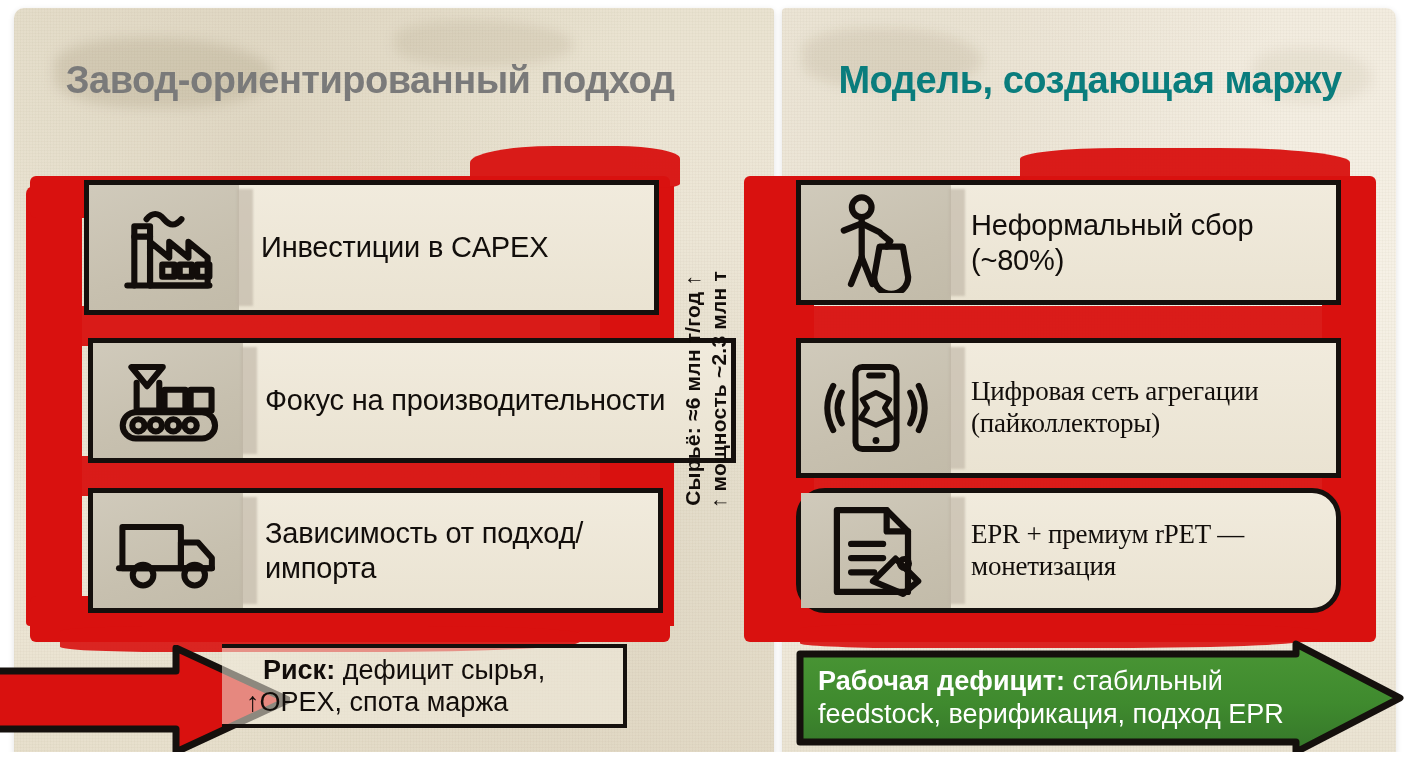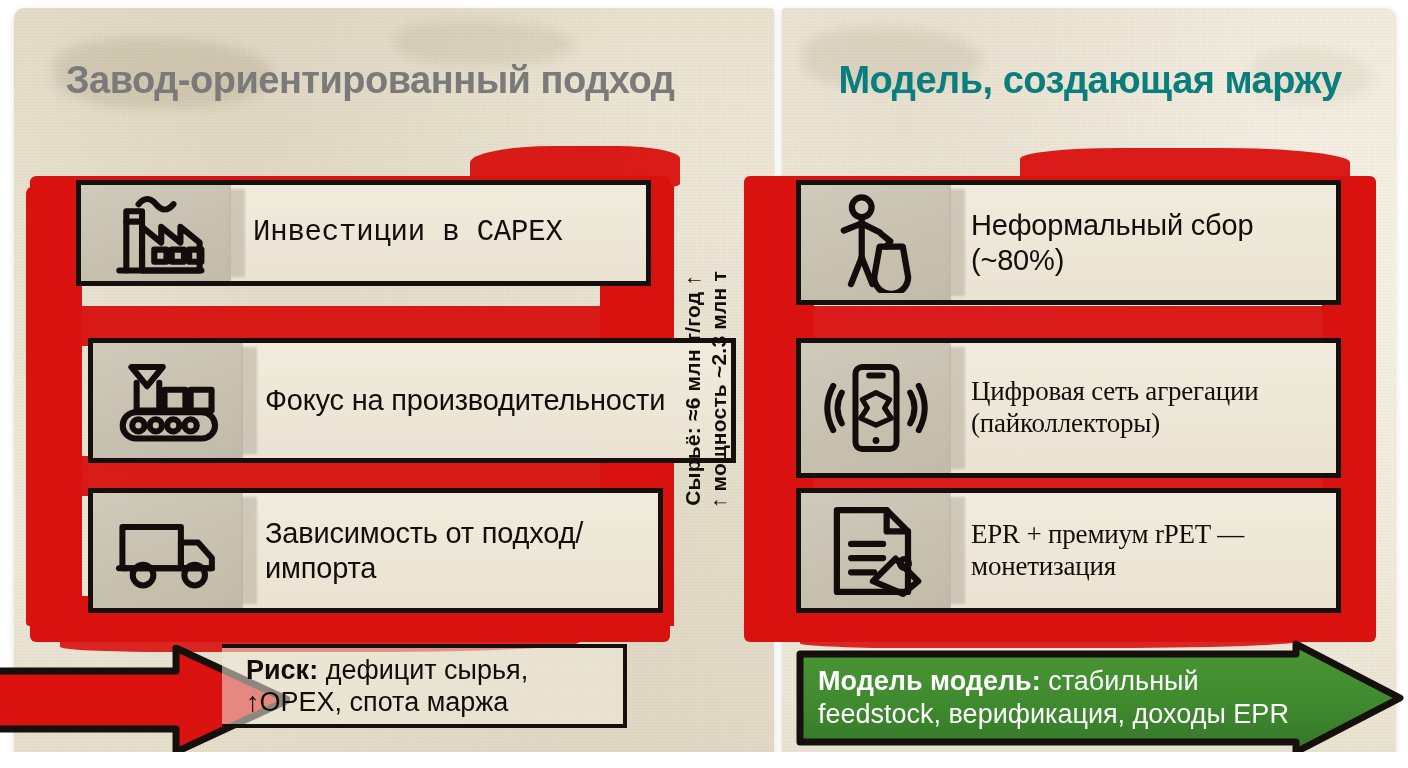--- a/index.html
+++ b/index.html
@@ -92,21 +92,21 @@
   .arrow-red-outline{
     position:absolute;left:-10px;top:645px;width:300px;height:110px;z-index:9;
   }
   .risk-box{
     position:absolute;left:222px;top:644px;width:405px;height:84px;
     border-top:4px solid #15100d;border-bottom:4px solid #15100d;border-right:4px solid #15100d;
     background:rgba(241,235,221,.55);
     display:flex;align-items:center;padding:0 12px 0 24px;
     font-size:27px;line-height:1.2;color:#120d0a;box-sizing:border-box;z-index:10;
   }
-  .risk-box b{font-weight:bold;}
+  .risk-box b{font-weight:bold;margin-left:17px;}
 
   .green-arrow{position:absolute;left:796px;top:640px;width:608px;height:116px;z-index:10;}
   .green-text{
     position:absolute;left:818px;top:652px;width:480px;height:92px;
     display:flex;align-items:center;
     font-size:27px;line-height:1.22;color:#ffffff;z-index:11;
   }
   .green-text b{font-weight:bold;}
   .white-strip{
     position:absolute;left:0;top:752px;width:1408px;height:16px;background:#ffffff;z-index:30;
@@ -141,21 +141,21 @@
   <div class="paint soft" style="left:760px;top:456px;width:600px;height:36px;opacity:.95;"></div>
 
   <div class="paint soft" style="left:470px;top:146px;width:210px;height:42px;border-radius:40% 30% 10% 20%;opacity:.95;"></div>
   <div class="paint soft" style="left:1020px;top:148px;width:330px;height:36px;border-radius:30% 40% 10% 20%;opacity:.95;"></div>
   <div class="paint soft" style="left:60px;top:626px;width:520px;height:26px;border-radius:20% 30% 40% 20%;opacity:.9;"></div>
   <div class="paint soft" style="left:800px;top:624px;width:520px;height:24px;border-radius:20% 30% 40% 20%;opacity:.9;"></div>
 
   <div class="heading right">Модель, создающая маржу</div>
   <div class="heading left">Завод-ориентированный подход</div>
 
-  <div class="card left-card" style="left:76px;top:180px;width:575px;height:106px;font-family:Liberation Mono, monospace;">
+  <div class="card left-card" style="left:84px;top:180px;width:575px;height:135px;">
     <div class="tile">
       <svg class="ico" width="108" height="96" viewBox="0 0 120 110">
         <path d="M40 22 q10 -12 20 0 q10 12 20 0"></path>
         <path d="M26 98 V30 h18 V98"></path>
         <path d="M26 42 h18"></path>
         <path d="M44 98 V48 l22 18 V48 l22 18 V48 l22 18 V98 Z"></path>
         <path d="M18 98 H112"></path>
         <rect x="58" y="74" width="14" height="14"></rect>
         <rect x="78" y="74" width="14" height="14"></rect>
         <rect x="98" y="74" width="14" height="14"></rect>
@@ -218,21 +218,21 @@
         <path d="M22 38 q-10 18 0 36"></path>
         <path d="M12 30 q-14 26 0 52"></path>
         <path d="M102 38 q10 18 0 36"></path>
         <path d="M112 30 q14 26 0 52"></path>
         <path d="M62 38 l16 8 l-6 10 l8 12 l-18 8 l-18 -8 l8 -12 l-6 -10 Z" style="stroke-width:6"></path>
       </svg>
     </div>
     <div class="label small">Цифровая сеть агрегации (пайколлекторы)</div>
   </div>
 
-  <div class="card right-card" style="left:796px;top:488px;width:545px;height:125px;">
+  <div class="card right-card" style="left:796px;top:488px;width:545px;height:125px;border-radius:29px;">
     <div class="tile">
       <svg class="ico" width="106" height="96" viewBox="0 0 116 108">
         <path d="M14 8 H70 L94 32 V100 H14 Z"></path>
         <path d="M70 8 V32 H94"></path>
         <path d="M30 46 H66"></path>
         <path d="M30 62 H66"></path>
         <path d="M30 78 H56"></path>
         <path d="M62 70 h36 v36 L76 104 Z" transform="rotate(-45 80 88)"></path>
         <circle cx="90" cy="68" r="5"></circle>
       </svg>
@@ -261,18 +261,18 @@
         <stop offset="0%" stop-color="#4a9635"></stop>
         <stop offset="55%" stop-color="#3f8a2e"></stop>
         <stop offset="100%" stop-color="#35762a"></stop>
       </linearGradient>
     </defs>
     <polygon points="4,14 500,14 500,4 604,58 500,112 500,102 4,102" fill="url(#gg)" stroke="#15100d" stroke-width="7" stroke-linejoin="round"></polygon>
   </svg>
 
   <div class="green-text">
     <div>
-      <b>Модель модель:</b><span> стабильный feedstock, верификация, доходы EPR</span>
+      <b>Рабочая дефицит:</b><span> стабильный feedstock, верификация, подход EPR</span>
     </div>
   </div>
 
   <div class="white-strip"></div>
 </div>
 
 </body></html>

